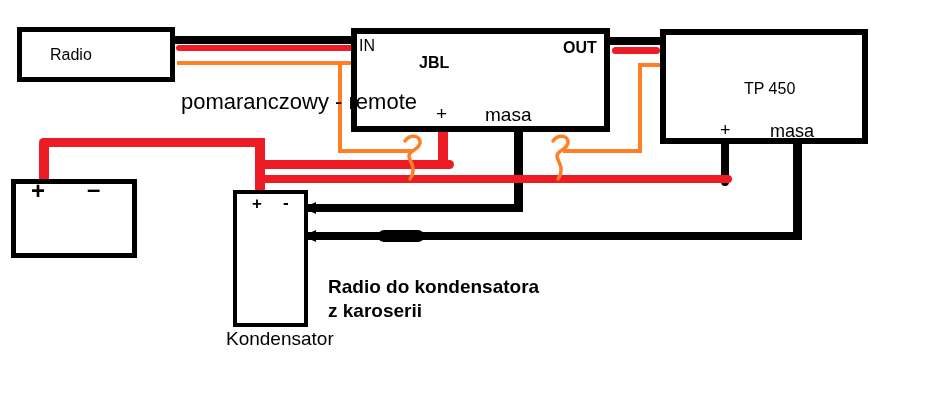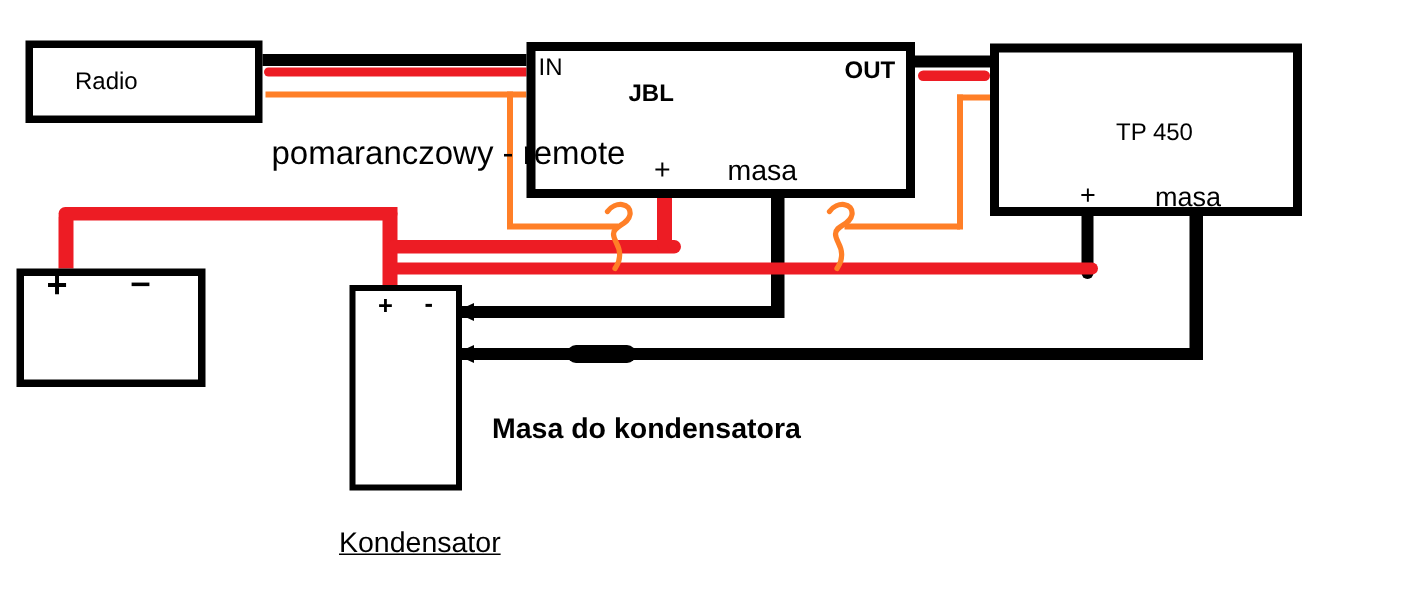--- a/index.html
+++ b/index.html
@@ -77,17 +77,18 @@
   <div class="lbl" style="left:711px;top:80px;font-size:16px;margin-left:33px;">TP 450</div>
   <div class="lbl" style="left:720px;top:120px;font-size:18px;">+</div>
   <div class="lbl" style="left:770px;top:121px;font-size:18px;">masa</div>
 
   <div class="lbl" style="left:31px;top:177px;font-size:24px;font-weight:bold;">+</div>
   <div class="lbl" style="left:87px;top:175px;font-size:24px;font-weight:bold;">–</div>
 
   <div class="lbl" style="left:252px;top:194px;font-size:17px;font-weight:bold;">+</div>
   <div class="lbl" style="left:283px;top:193px;font-size:17px;font-weight:bold;">-</div>
 
-  <div class="lbl" style="left:328px;top:276px;font-size:19px;font-weight:bold;">Masa do kondensatora</div>
+  <div class="lbl" style="left:328px;top:276px;font-size:19px;font-weight:bold;">Radio do kondensatora</div>
+  <div class="lbl" style="left:328px;top:300px;font-size:19px;font-weight:bold;">z karoserii</div>
 
-  <div class="lbl" style="left:226px;top:352px;font-size:19px;text-decoration:underline;">Kondensator</div>
+  <div class="lbl" style="left:226px;top:328px;font-size:19px;">Kondensator</div>
 
 </div>
 
 </body></html>

